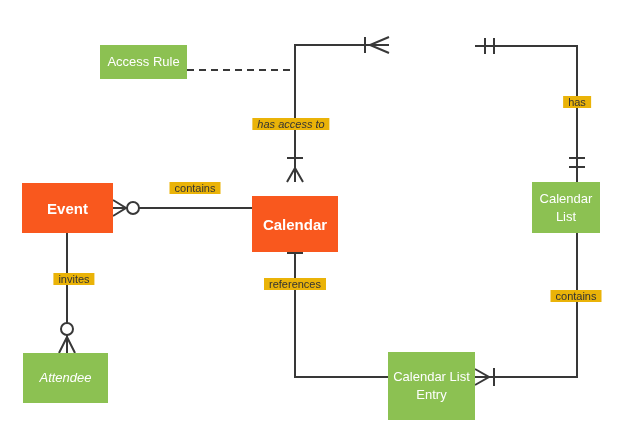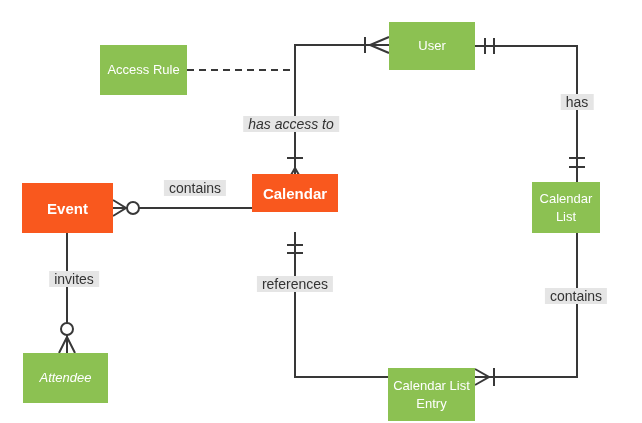--- a/index.html
+++ b/index.html
@@ -14,21 +14,21 @@
 
   .entity {
     position:absolute; display:flex; align-items:center; justify-content:center;
     text-align:center; color:#ffffff; box-sizing:border-box; padding:0 5px;
   }
   .entity.orange { background:var(--entity-orange,#F9581E); font-weight:bold; font-size:15px; }
   .entity.green  { background:var(--entity-green,#8CC152);  font-size:13px; line-height:1.35; }
 
   .rel-label {
     position:absolute; transform:translate(-50%,-50%);
-    background:#e5e5e5; padding:0 5px; font-size:14px;
+    background:#eab308; padding:0 5px; font-size:11px;
     color:var(--label-text,#333333); white-space:nowrap;
   }
 </style>
 </head>
 <body>
 
 <div class="canvas">
 
   <svg class="wires" width="642" height="423" viewBox="0 0 642 423">
 
@@ -67,41 +67,38 @@
       <path d="M287 245 L303 245 M287 253 L303 253"></path>
     </g>
 
     <g>
       <path d="M475 377 L577 377 L577 233"></path>
       <path d="M475 369 L489 377 L475 385 M475 377 L489 377"></path>
       <path d="M494 368 L494 386"></path>
     </g>
   </svg>
 
-  <div class="entity green" style="left:100px; top:45px;  width:87px; height:50px;">
+  <div class="entity green" style="left:100px; top:45px;  width:87px; height:34px;">
     <span>Access Rule</span>
   </div>
 
-  <div class="entity green" style="left:389px; top:22px;  width:86px; height:48px;">
-    <span>User</span>
-  </div>
 
   <div class="entity orange" style="left:22px;  top:183px; width:91px; height:50px;">
     <span>Event</span>
   </div>
 
-  <div class="entity orange" style="left:252px; top:174px; width:86px; height:38px;">
+  <div class="entity orange" style="left:252px; top:196px; width:86px; height:56px;">
     <span>Calendar</span>
   </div>
 
   <div class="entity green" style="left:532px; top:182px; width:68px; height:51px;">
     <span>Calendar List</span>
   </div>
 
-  <div class="entity green" style="left:388px; top:352px; width:87px; height:53px;margin-top:16px;">
+  <div class="entity green" style="left:388px; top:352px; width:87px; height:68px;">
     <span>Calendar List Entry</span>
   </div>
 
   <div class="entity green" style="left:23px;  top:353px; width:85px; height:50px;font-style:italic;">
     <span>Attendee</span>
   </div>
 
   <div class="rel-label" style="left:291px; top:124px;font-style:italic;">has access to</div>
 
   <div class="rel-label" style="left:577px; top:102px;">has</div>

